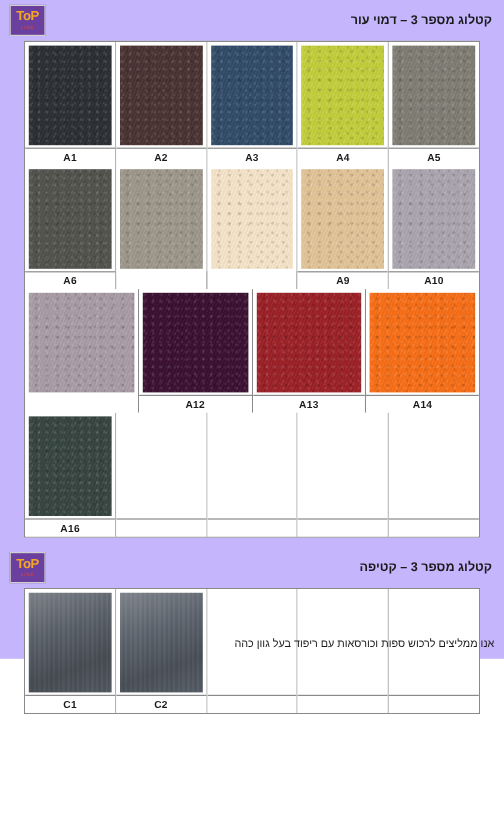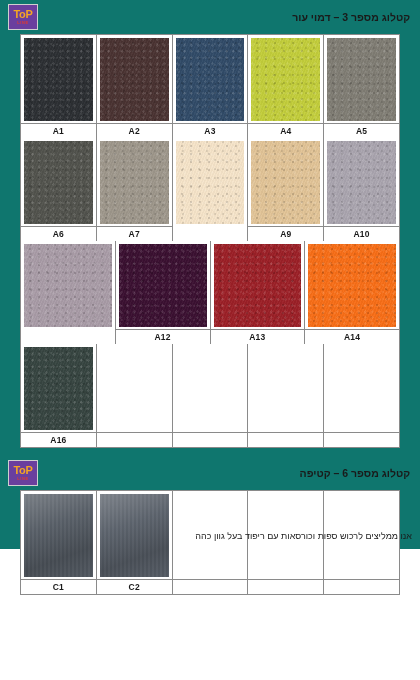--- a/index.html
+++ b/index.html
@@ -7,21 +7,21 @@
     width: 420px;
     height: 680px;
     background: #ffffff;
     font-family: "Liberation Sans", sans-serif;
     overflow: hidden;
   }
   .page {
     position: relative;
     width: 420px;
     height: 549px;
-    background: #0f766e;
+    background: #c4b5fd;
   }
 
   
   .section-header {
     position: relative;
     height: 34px;
     padding: 0 8px;
     display: flex;
     align-items: center;
     justify-content: space-between;
@@ -210,21 +210,20 @@
         <div class="swatch-cell">
           <div class="swatch-img-wrap">
             <div class="swatch-img grain" style="background: rgb(82, 83, 77);"></div>
           </div>
           <div class="swatch-label">A6</div>
         </div>
         <div class="swatch-cell">
           <div class="swatch-img-wrap">
             <div class="swatch-img grain" style="background: rgb(158, 151, 139);"></div>
           </div>
-          <div class="swatch-label">A7</div>
         </div>
         <div class="swatch-cell">
           <div class="swatch-img-wrap">
             <div class="swatch-img grain" style="background: rgb(246, 228, 201);"></div>
           </div>
         </div>
         <div class="swatch-cell">
           <div class="swatch-img-wrap">
             <div class="swatch-img grain" style="background: rgb(226, 196, 151);"></div>
           </div>
@@ -296,21 +295,21 @@
       </div>
     </div>
 
   <div class="spacer-sm"></div>
 
   <div class="section-header">
     <div class="logo">
       <span class="logo-top">ToP</span>
       <span class="logo-line">LINE</span>
     </div>
-    <div class="header-title">קטלוג מספר 6 – קטיפה</div>
+    <div class="header-title">קטלוג מספר 3 – קטיפה</div>
   </div>
 
   <div class="swatch-table" id="table-velvet">
       <div class="swatch-row">
         <div class="swatch-cell">
           <div class="swatch-img-wrap">
             <div class="swatch-img velvet" style="background: rgb(86, 93, 102);"></div>
           </div>
           <div class="swatch-label">C1</div>
         </div>

